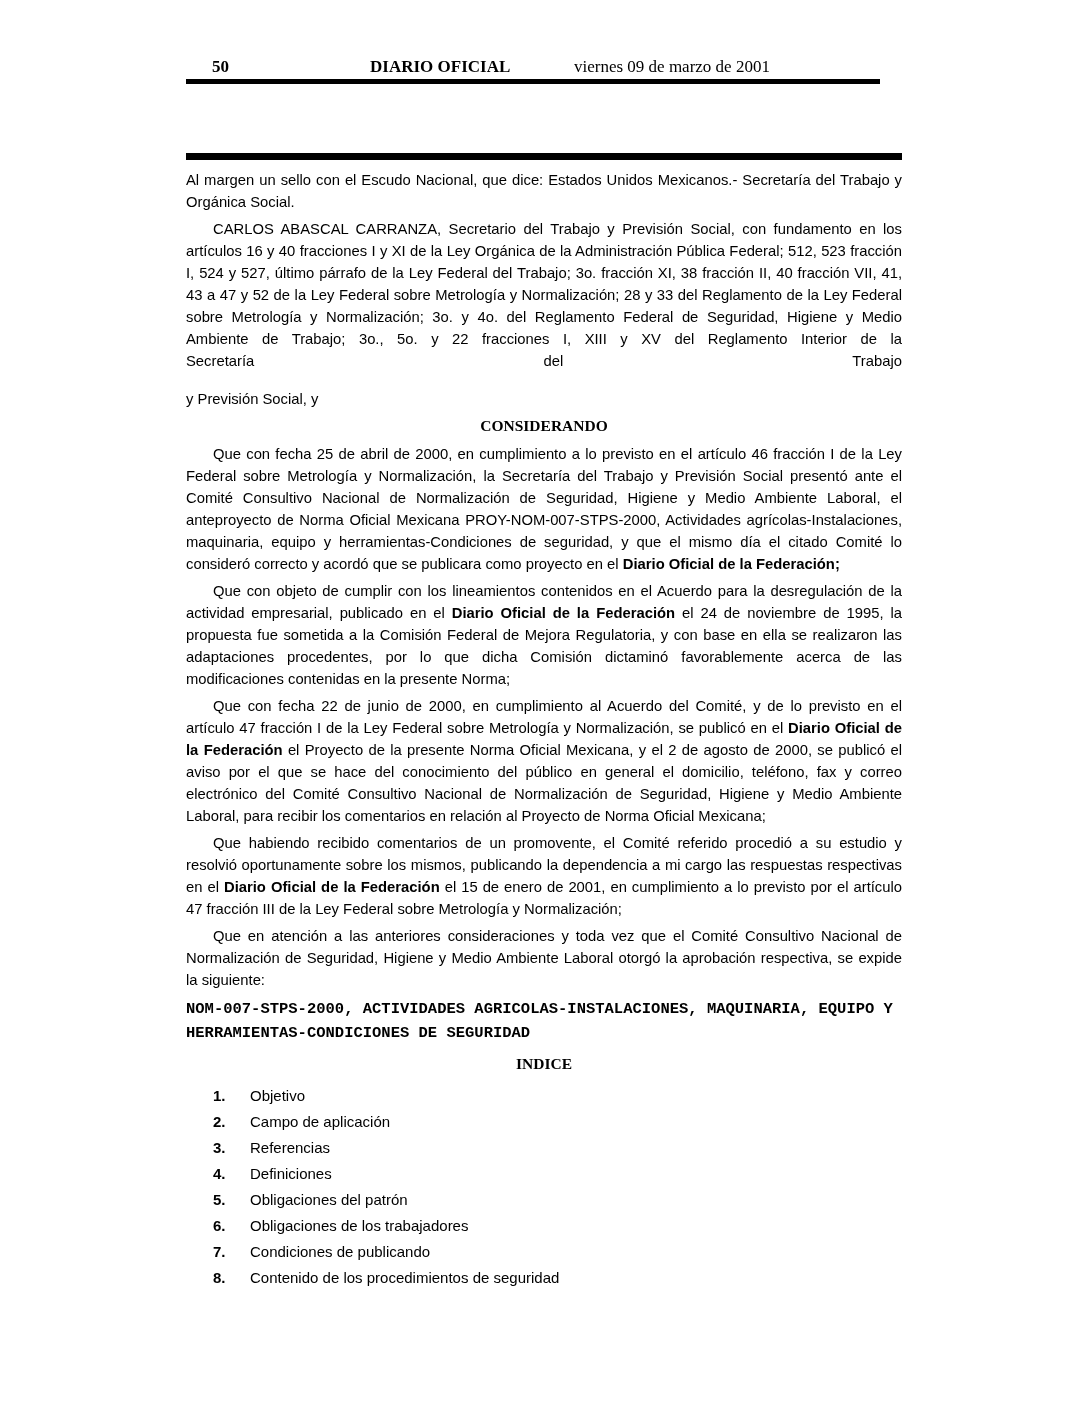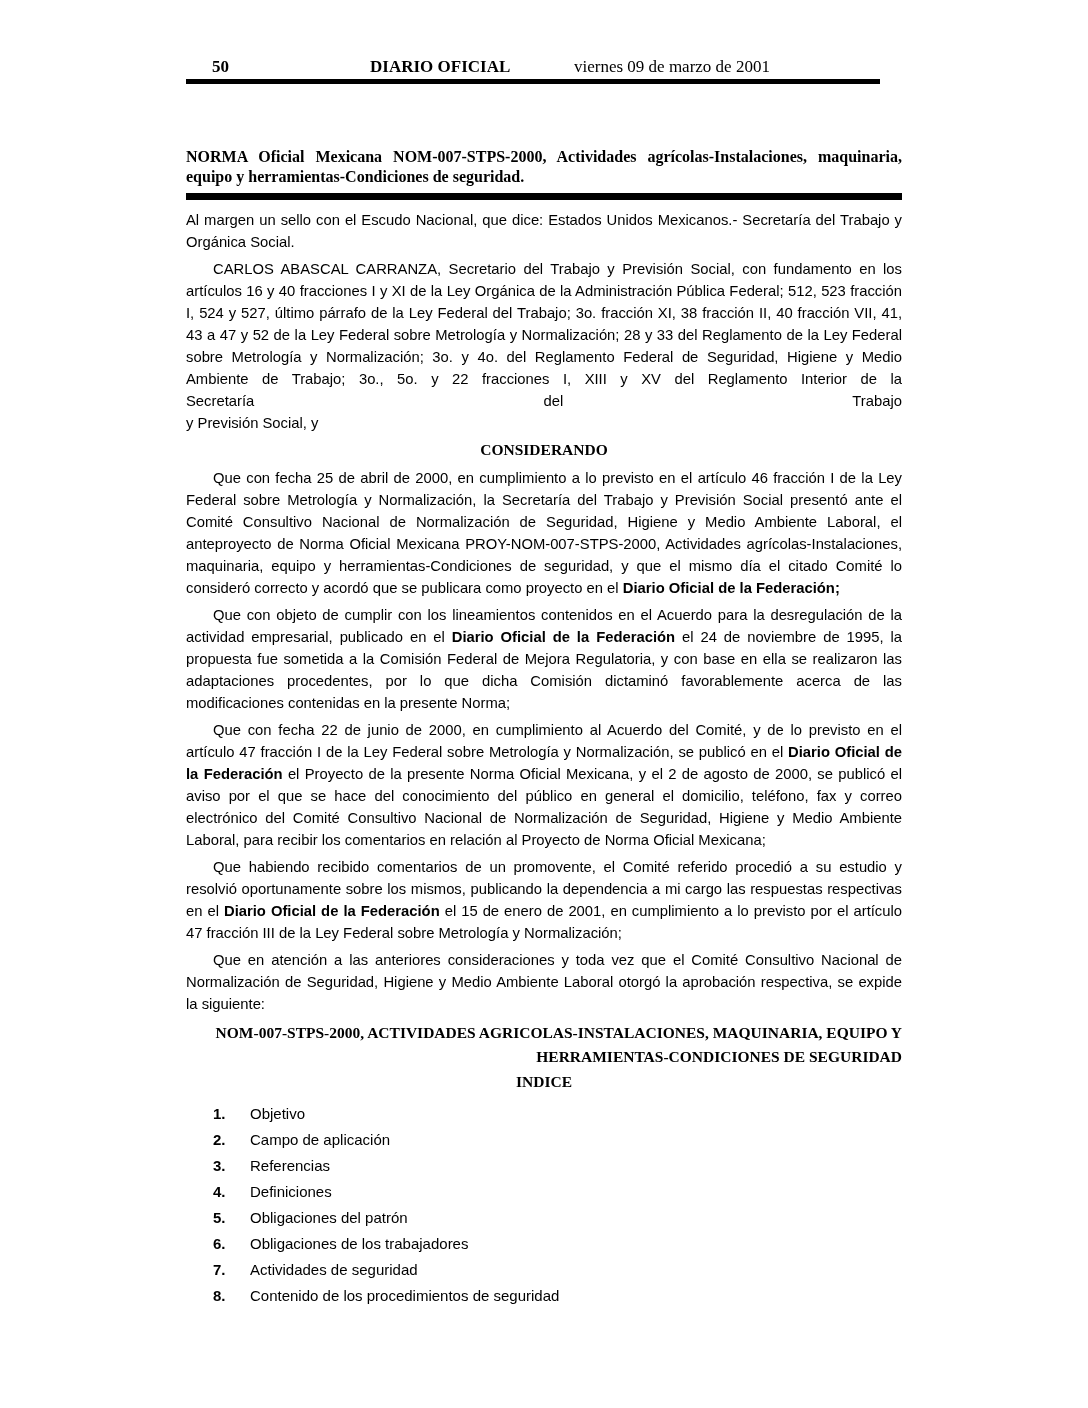--- a/index.html
+++ b/index.html
@@ -26,36 +26,36 @@
   }
   .title-rule { height:7px; background:#000; margin:6px 0 9px 0; }
 
   .para {
     font-size:14.8px; line-height:22px; text-align:justify;
     margin-bottom:5px;
   }
   .indented   { text-indent:27px; }
   .just-all   { text-align:justify; text-align-last:justify; }
   .spread-line{ display:flex; justify-content:space-between; text-indent:0; }
-  .plain-line { text-indent:0; text-align:left; }
+  .plain-line { text-indent:0; text-align:left;margin-top:16px; }
 
   .center-heading {
     font-family:"Liberation Serif", serif; font-weight:bold;
     font-size:15.5px; line-height:22px; text-align:center;
     margin:0 0 6px 0;
   }
   .norm-heading {
-    font-family:Liberation Serif, serif; font-weight:bold;
-    font-size:15.5px; line-height:24px; text-align:right;
+    font-family:Liberation Mono, monospace; font-weight:bold;
+    font-size:15.5px; line-height:24px; text-align:left;
     margin:6px 0 2px 0;
   }
   .indice-heading {
     font-family:"Liberation Serif", serif; font-weight:bold;
     font-size:15.5px; line-height:22px; text-align:center;
-    margin:2px 0 10px 0;
+    margin:8px 0 10px 0;
   }
 
   .index-list { margin-top:4px; }
   .index-item { display:flex; font-size:15px; line-height:21px; margin-bottom:5px; }
   .index-num  { flex:0 0 37px; margin-left:27px; font-weight:bold; }
   .index-label{ flex:1; }
 
   .bold { font-weight:bold; }
 </style>
 </head>
@@ -63,21 +63,20 @@
 
 <div class="header-band">
   <span class="page-number">50</span>
   <span class="publication">DIARIO OFICIAL</span>
   <span class="issue-date">viernes 09 de marzo de 2001</span>
 </div>
 <div class="header-rule"></div>
 
 <div class="flow">
 
-  <div class="doc-title">NORMA Oficial Mexicana NOM-007-STPS-2000, Actividades agrícolas-Instalaciones, maquinaria, equipo y herramientas-Condiciones de seguridad.</div>
   <div class="title-rule"></div>
 
   <div class="para">Al margen un sello con el Escudo Nacional, que dice: Estados Unidos Mexicanos.- Secretaría del Trabajo y Orgánica Social.</div>
 
   <div class="para indented">
     <div class="just-all">CARLOS ABASCAL CARRANZA, Secretario del Trabajo y Previsión Social, con fundamento en los artículos 16 y 40 fracciones I y XI de la Ley Orgánica de la Administración Pública Federal; 512, 523 fracción I, 524 y 527, último párrafo de la Ley Federal del Trabajo; 3o. fracción XI, 38 fracción II, 40 fracción VII, 41, 43 a 47 y 52 de la Ley Federal sobre Metrología y Normalización; 28 y 33 del Reglamento de la Ley Federal sobre Metrología y Normalización; 3o. y 4o. del Reglamento Federal de Seguridad, Higiene y Medio Ambiente de Trabajo; 3o., 5o. y 22 fracciones I, XIII y XV del Reglamento Interior de la</div>
     <div class="spread-line">
       <span>Secretaría</span>
       <span>del</span>
       <span>Trabajo</span>
@@ -116,21 +115,21 @@
     <div class="index-item">
       <span class="index-num">5.</span>
       <span class="index-label">Obligaciones del patrón</span>
     </div>
     <div class="index-item">
       <span class="index-num">6.</span>
       <span class="index-label">Obligaciones de los trabajadores</span>
     </div>
     <div class="index-item">
       <span class="index-num">7.</span>
-      <span class="index-label">Actividades de seguridad</span>
+      <span class="index-label">Condiciones de publicando</span>
     </div>
     <div class="index-item">
       <span class="index-num">8.</span>
       <span class="index-label">Contenido de los procedimientos de seguridad</span>
     </div>
   </div>
 
 </div>
 
 </body></html>

